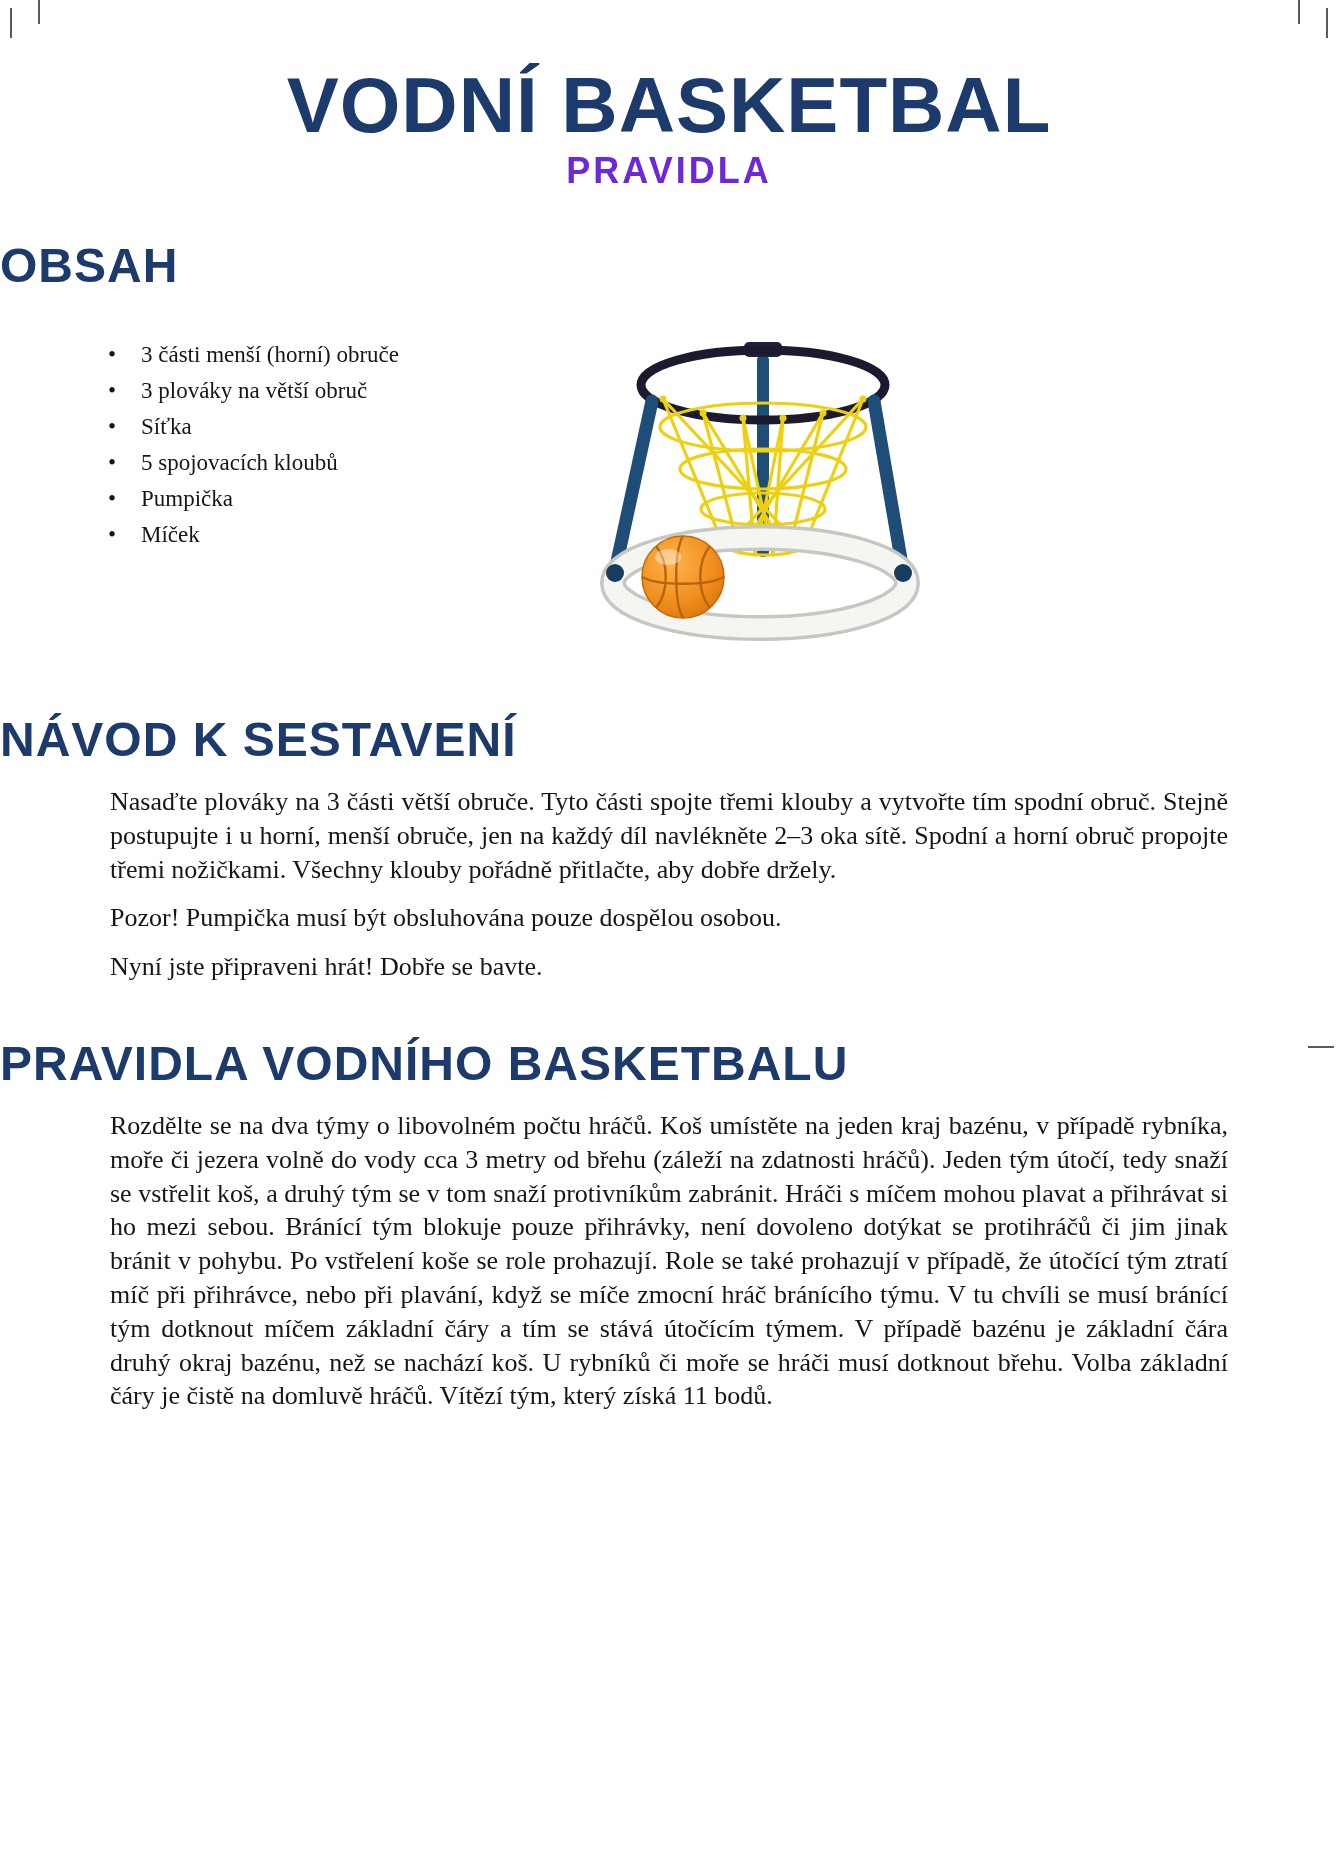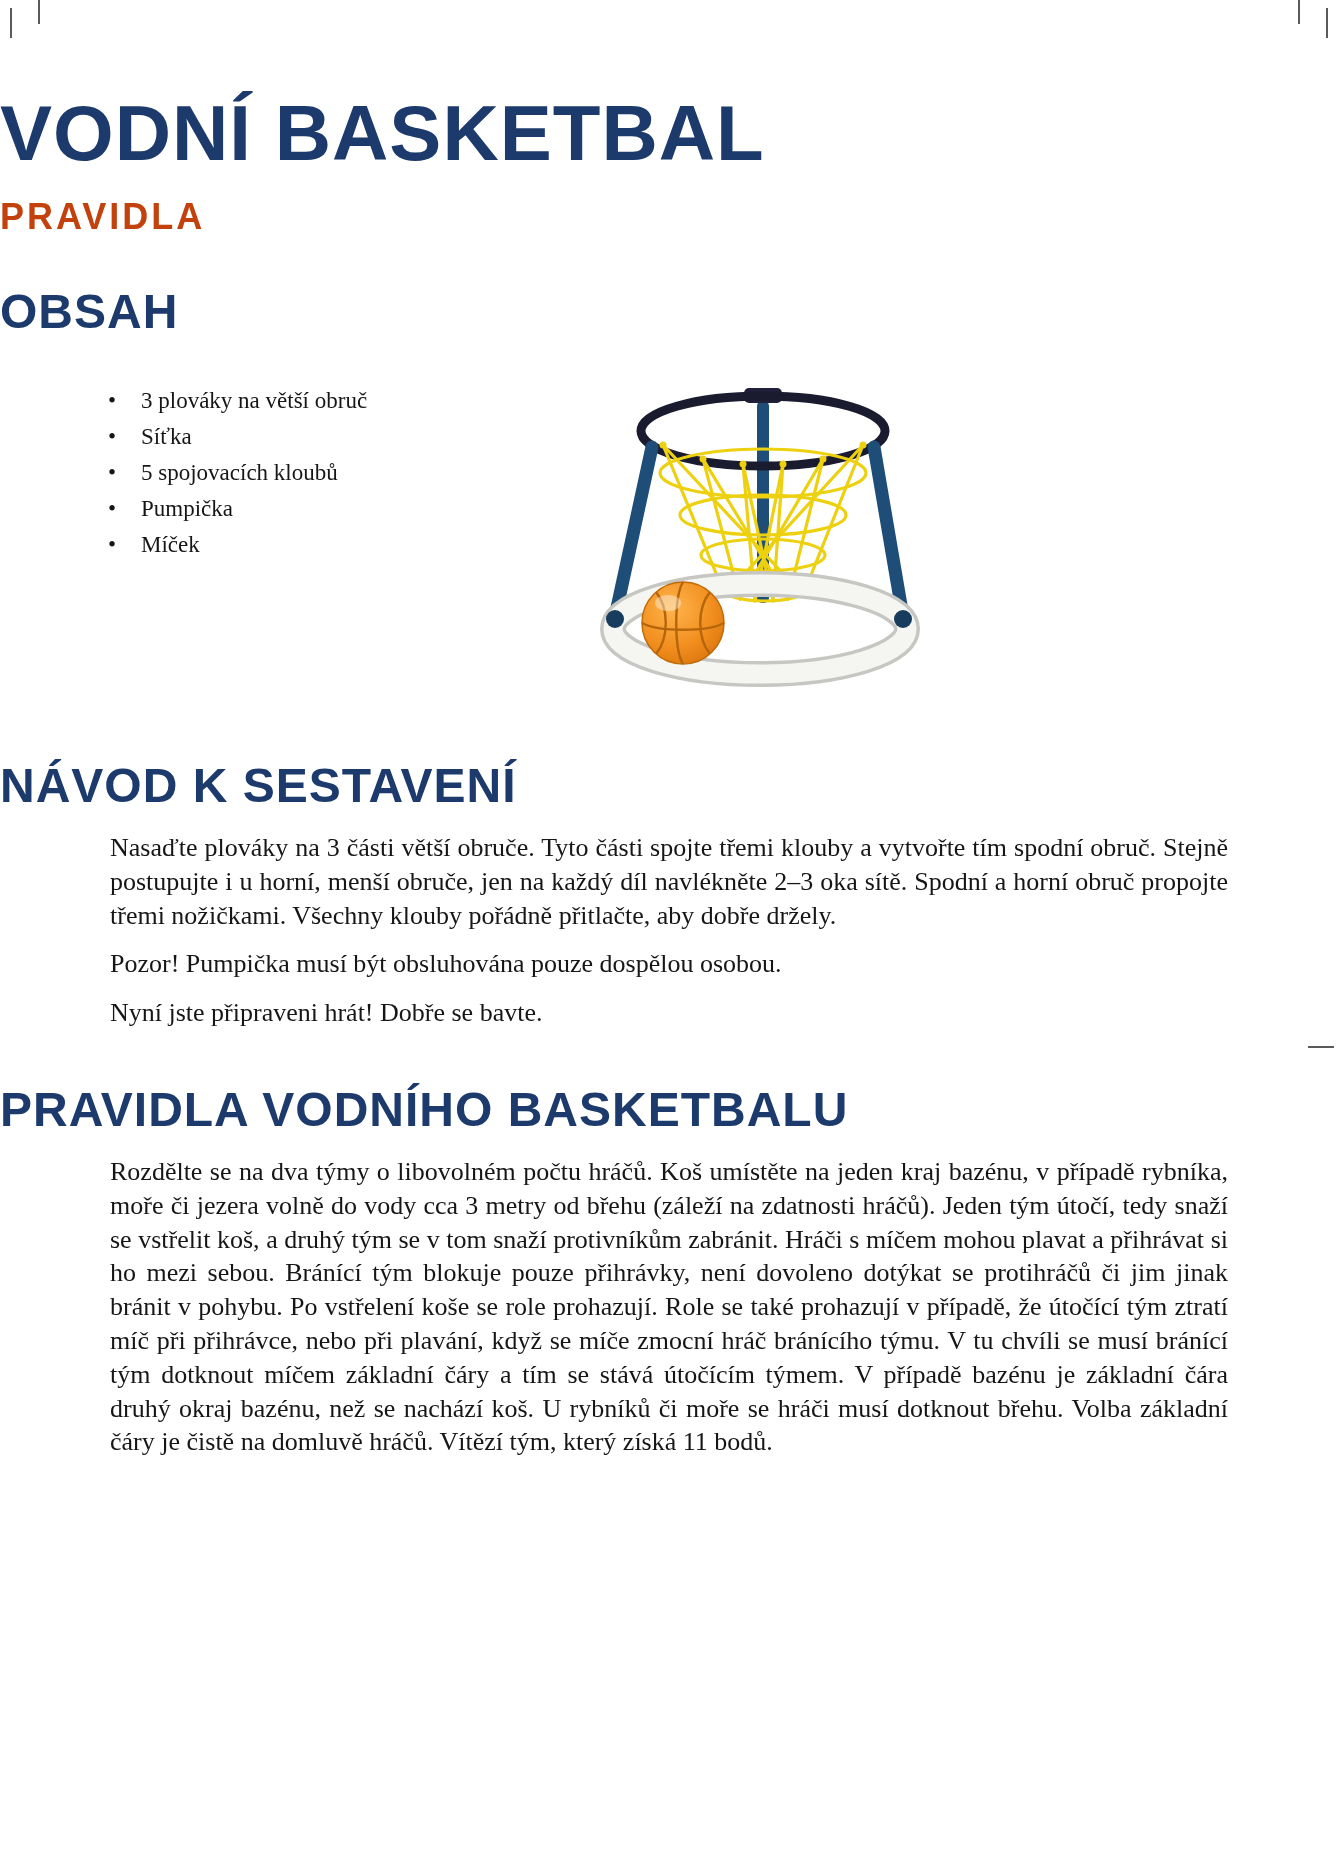--- a/index.html
+++ b/index.html
@@ -12,37 +12,37 @@
     color:#161616;
     overflow:hidden;
   }
   .crop-mark { position:absolute; background:#5a5a5a; }
   .cm-tl-a { left:10px;  top:8px;  width:2px;  height:30px; }
   .cm-tl-b { left:38px;  top:0px;  width:2px;  height:24px; }
   .cm-tr-a { right:38px; top:0px;  width:2px;  height:24px; }
   .cm-tr-b { right:10px; top:8px;  width:2px;  height:30px; }
   .cm-r-mid{ right:4px;  top:1046px; width:26px; height:2px; }
 
-  .masthead { padding-top:96px; }
+  .masthead { padding-top:68px; text-align:center; }
   .title {
     margin:0;
     font-family:"Liberation Sans", sans-serif;
     font-weight:bold;
     font-size:78px;
     line-height:0.95;
     letter-spacing:1px;
     color:#1c3a6b;
   }
   .subtitle {
-    margin-top:26px;
+    margin-top:8px;
     font-family:"Liberation Sans", sans-serif;
     font-weight:bold;
     font-size:36px;
     letter-spacing:3px;
-    color:#c2410c;
+    color:#6d28d9;
   }
   h2.section-heading {
     margin:52px 0 18px;
     font-family:"Liberation Sans", sans-serif;
     font-weight:bold;
     font-size:48px;
     letter-spacing:1px;
     color:#1c3a6b;
   }
   h2.obsah { margin:46px 0 22px; }
@@ -80,20 +80,21 @@
 
   <header class="masthead">
     <h1 class="title">VODNÍ BASKETBAL</h1>
     <div class="subtitle">PRAVIDLA</div>
   </header>
 
   <h2 class="section-heading obsah">OBSAH</h2>
 
   <div class="content-row">
     <ul class="parts-list">
+      <li>3 části menší (horní) obruče</li>
       <li>3 plováky na větší obruč</li>
       <li>Síťka</li>
       <li>5 spojovacích kloubů</li>
       <li>Pumpička</li>
       <li>Míček</li>
     </ul>
 
     <div class="illustration">
       <svg width="340" height="345" viewBox="0 0 340 345">
         <defs>

